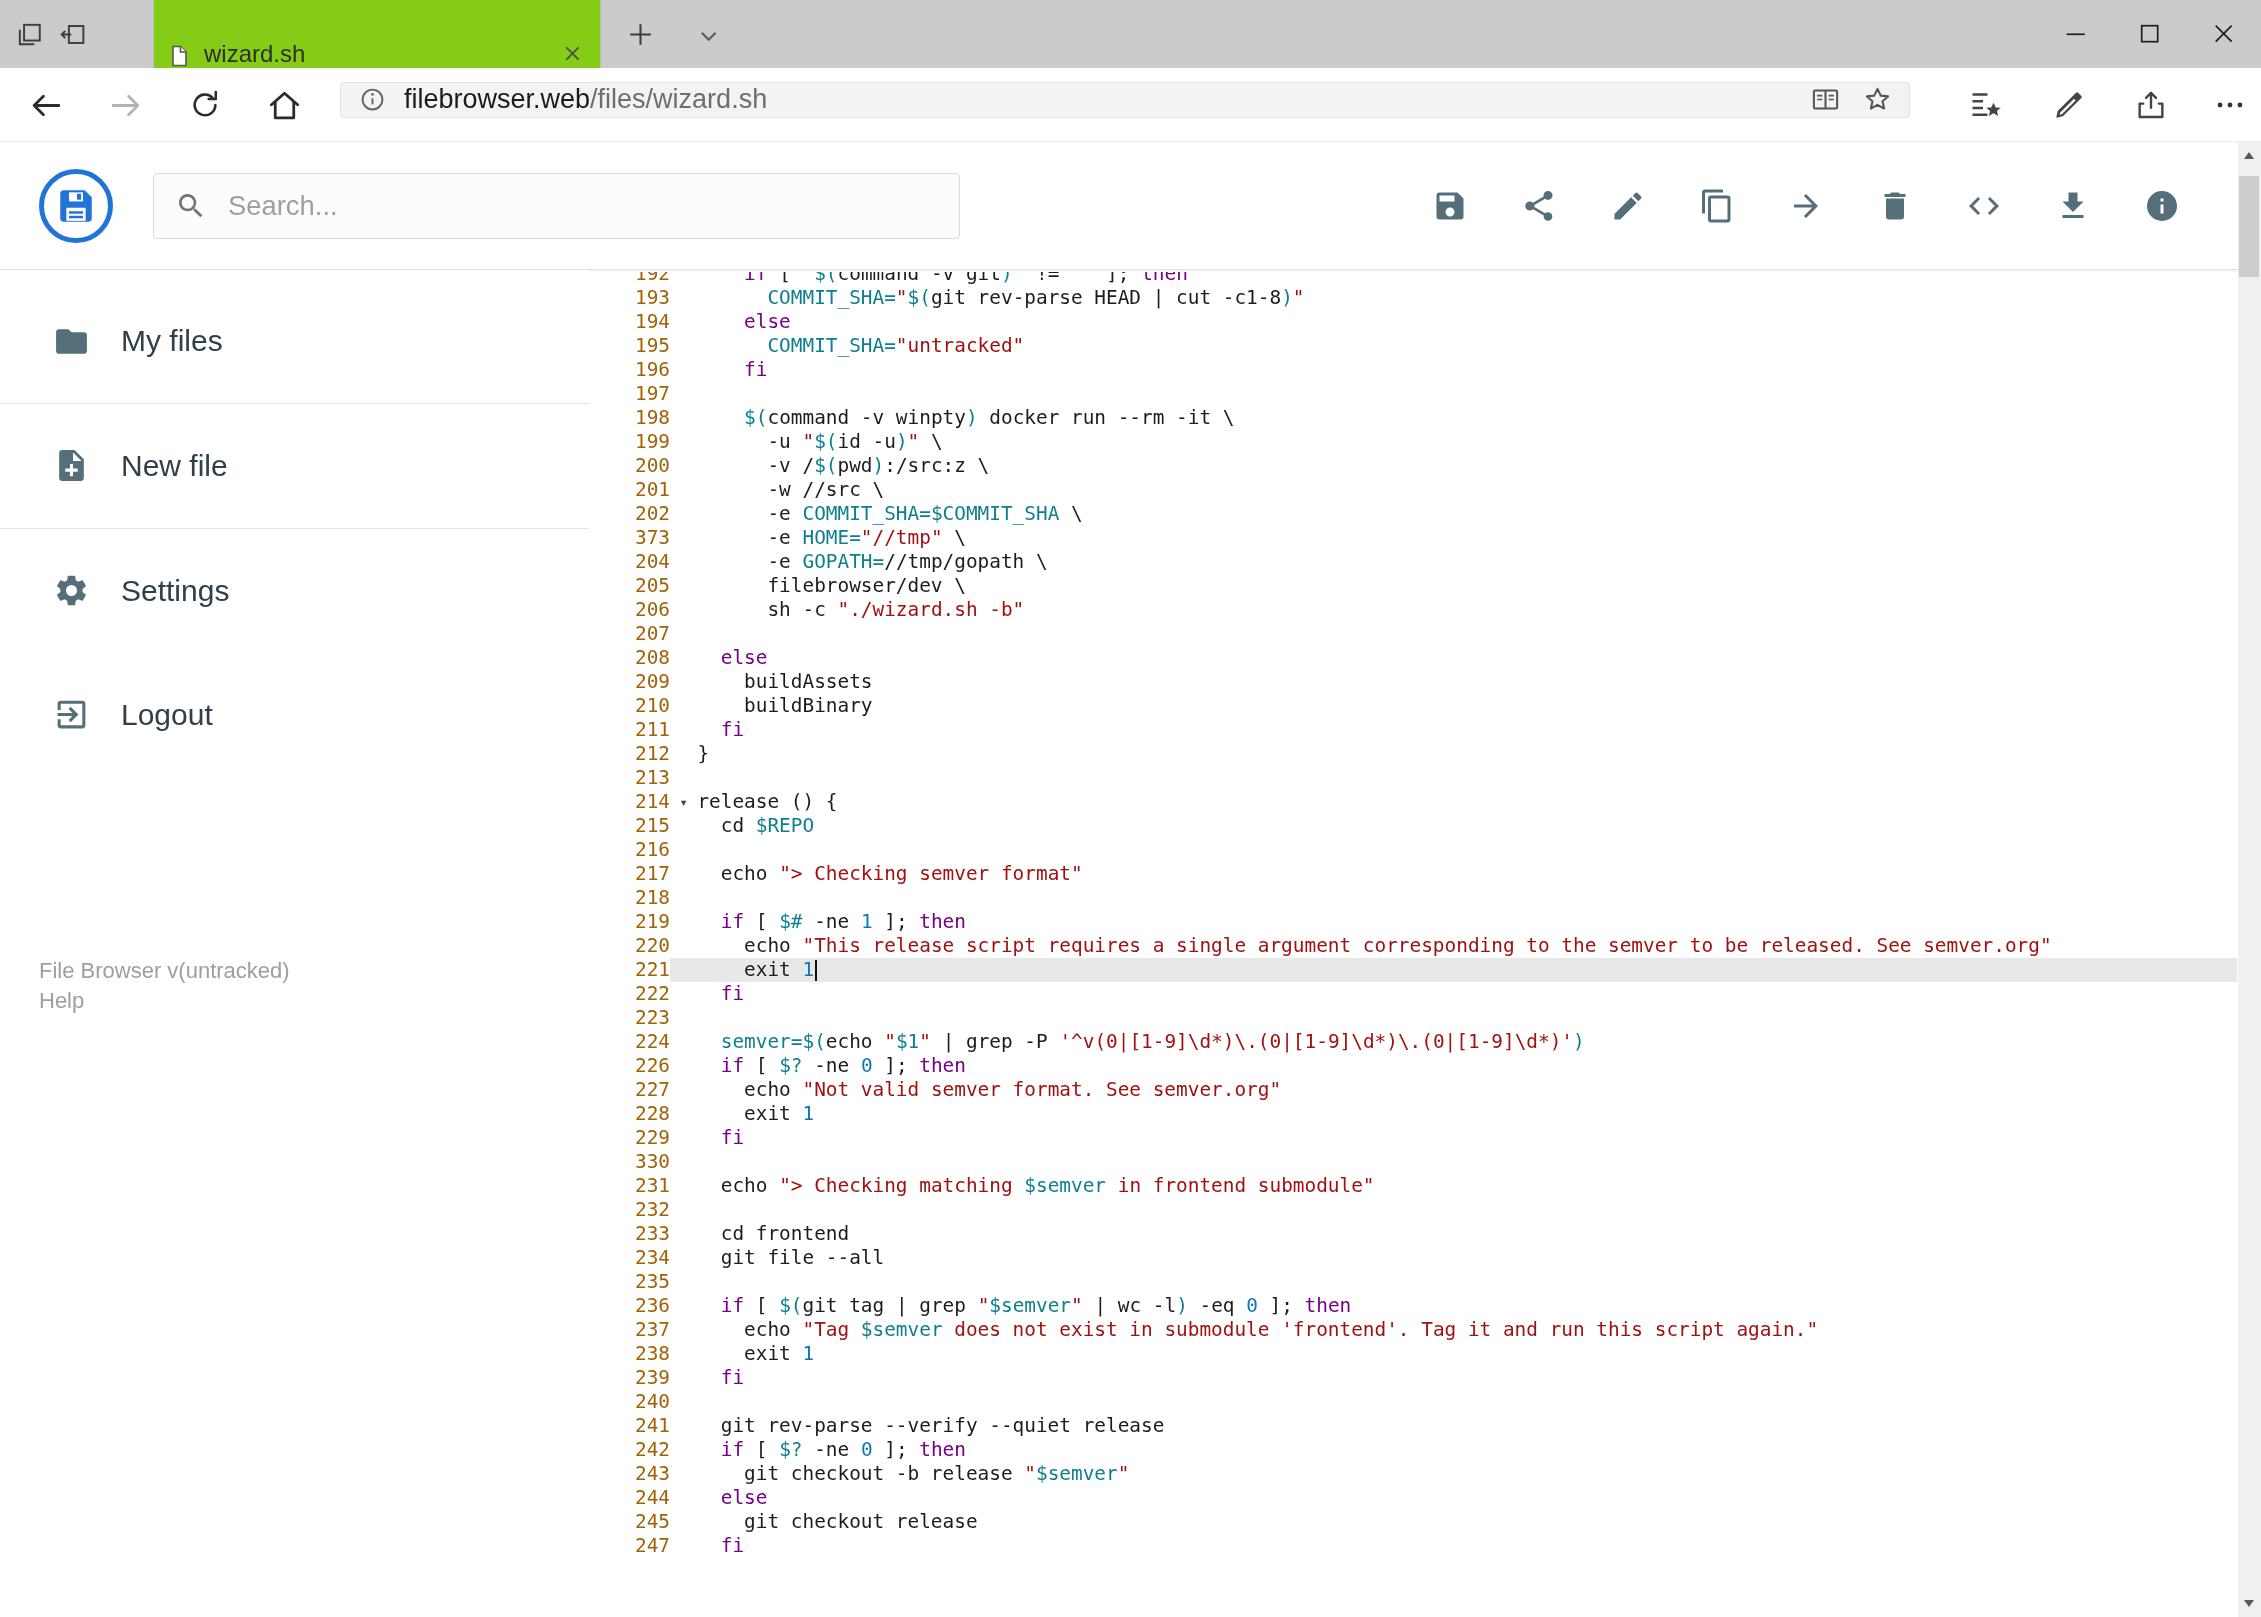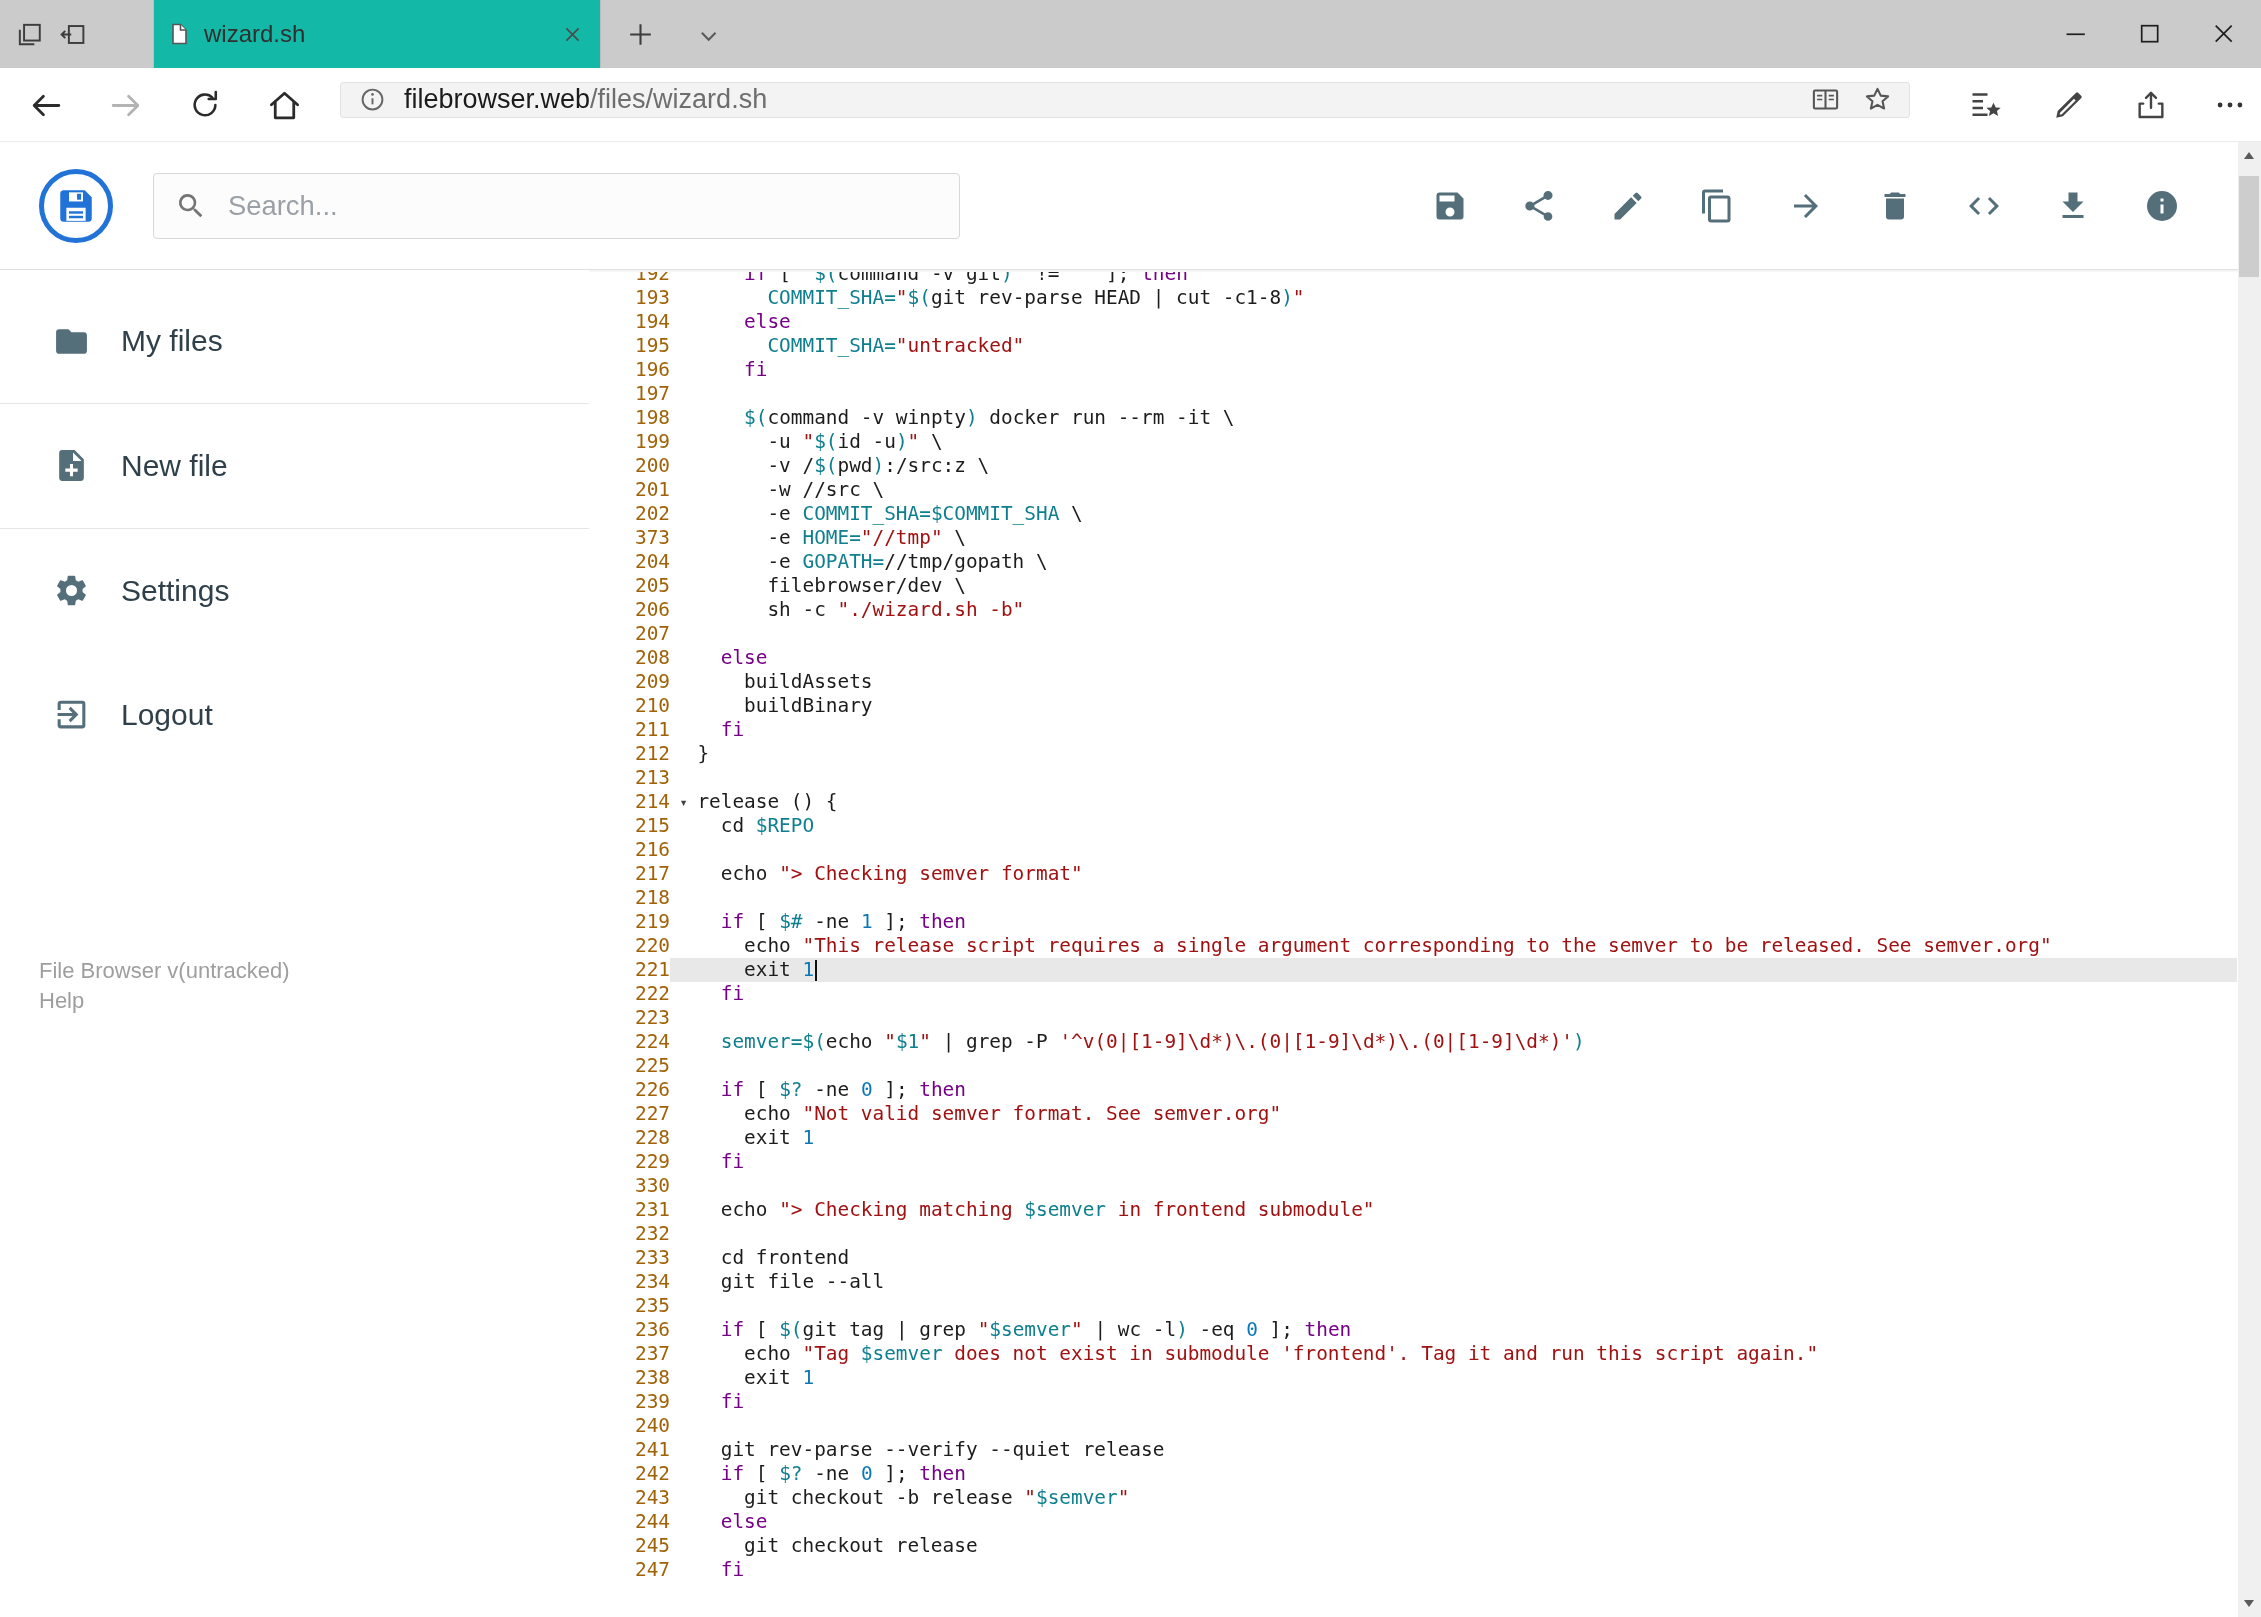--- a/index.html
+++ b/index.html
@@ -4,21 +4,21 @@
 <style>
   *{margin:0;padding:0;box-sizing:border-box}
   html,body{background:#fff}
   body{width:2261px;height:1617px;font-family:"Liberation Sans",sans-serif;overflow:hidden}
   button{background:none;border:0;padding:0;font:inherit;cursor:default}
   .screen{position:relative;width:2261px;height:1617px;background:#fff;overflow:hidden}
 
   
   .tabbar{position:absolute;left:0;top:0;width:2261px;height:68px;background:#cbcbcb}
   .tbtn{position:absolute;top:14.5px;width:39px;height:39px;display:flex;align-items:center;justify-content:center}
-  .tab{position:absolute;left:153px;top:0;width:448px;height:68px;background:#14b8a6;border-left:0.8px solid #bdbdbd;border-right:0.8px solid #bdbdbd;display:flex;align-items:center;padding:0 13px}
+  .tab{position:absolute;left:153px;top:0;width:448px;height:68px;background:#84cc16;border-left:0.8px solid #bdbdbd;border-right:0.8px solid #bdbdbd;display:flex;align-items:flex-end;padding:0 13px}
   .tab .favicon{width:24px;height:24px;flex:none}
   .tab .tab-title{margin-left:13px;font-size:24px;color:#2f2f2f;flex:1;white-space:nowrap;overflow:hidden}
   .tab-close{width:29px;height:29px;display:flex;align-items:center;justify-content:center;flex:none}
   .newtab{position:absolute;left:622px;top:16px;width:36px;height:36px;display:flex;align-items:center;justify-content:center}
   .tabdrop{position:absolute;left:691px;top:18px;width:36px;height:36px;display:flex;align-items:center;justify-content:center}
   .win-controls{position:absolute;right:0;top:0;height:68px;display:flex}
   .win-controls button{width:74px;height:68px;display:flex;align-items:center;justify-content:center}
 
   
   .navbar{position:absolute;left:0;top:68px;width:2261px;height:74px;background:#fff;border-bottom:0.8px solid #ececec}
@@ -409,21 +409,20 @@
         <div class="code-row"><span class="gut">215</span><span class="fold"></span><span class="code"><span class="tk-p">  cd </span><span class="tk-v">$REPO</span></span></div>
         <div class="code-row"><span class="gut">216</span><span class="fold"></span><span class="code"></span></div>
         <div class="code-row"><span class="gut">217</span><span class="fold"></span><span class="code"><span class="tk-p">  echo </span><span class="tk-s">"&gt; Checking semver format"</span></span></div>
         <div class="code-row"><span class="gut">218</span><span class="fold"></span><span class="code"></span></div>
         <div class="code-row"><span class="gut">219</span><span class="fold"></span><span class="code"><span class="tk-p">  </span><span class="tk-k">if</span><span class="tk-p"> [ </span><span class="tk-v">$#</span><span class="tk-p"> -ne </span><span class="tk-n">1</span><span class="tk-p"> ]; </span><span class="tk-k">then</span></span></div>
         <div class="code-row"><span class="gut">220</span><span class="fold"></span><span class="code"><span class="tk-p">    echo </span><span class="tk-s">"This release script requires a single argument corresponding to the semver to be released. See semver.org"</span></span></div>
         <div class="code-row active"><span class="gut">221</span><span class="fold"></span><span class="code"><span class="tk-p">    exit </span><span class="tk-n">1</span><span class="cursor"></span></span></div>
         <div class="code-row"><span class="gut">222</span><span class="fold"></span><span class="code"><span class="tk-p">  </span><span class="tk-k">fi</span></span></div>
         <div class="code-row"><span class="gut">223</span><span class="fold"></span><span class="code"></span></div>
         <div class="code-row"><span class="gut">224</span><span class="fold"></span><span class="code"><span class="tk-p">  </span><span class="tk-v">semver=</span><span class="tk-v">$(</span><span class="tk-p">echo </span><span class="tk-s">"</span><span class="tk-v">$1</span><span class="tk-s">"</span><span class="tk-p"> | grep -P </span><span class="tk-s">'^v(0|[1-9]\d*)\.(0|[1-9]\d*)\.(0|[1-9]\d*)'</span><span class="tk-v">)</span></span></div>
-        <div class="code-row"><span class="gut">225</span><span class="fold"></span><span class="code"></span></div>
         <div class="code-row"><span class="gut">226</span><span class="fold"></span><span class="code"><span class="tk-p">  </span><span class="tk-k">if</span><span class="tk-p"> [ </span><span class="tk-v">$?</span><span class="tk-p"> -ne </span><span class="tk-n">0</span><span class="tk-p"> ]; </span><span class="tk-k">then</span></span></div>
         <div class="code-row"><span class="gut">227</span><span class="fold"></span><span class="code"><span class="tk-p">    echo </span><span class="tk-s">"Not valid semver format. See semver.org"</span></span></div>
         <div class="code-row"><span class="gut">228</span><span class="fold"></span><span class="code"><span class="tk-p">    exit </span><span class="tk-n">1</span></span></div>
         <div class="code-row"><span class="gut">229</span><span class="fold"></span><span class="code"><span class="tk-p">  </span><span class="tk-k">fi</span></span></div>
         <div class="code-row"><span class="gut">330</span><span class="fold"></span><span class="code"></span></div>
         <div class="code-row"><span class="gut">231</span><span class="fold"></span><span class="code"><span class="tk-p">  echo </span><span class="tk-s">"&gt; Checking matching </span><span class="tk-v">$semver</span><span class="tk-s"> in frontend submodule"</span></span></div>
         <div class="code-row"><span class="gut">232</span><span class="fold"></span><span class="code"></span></div>
         <div class="code-row"><span class="gut">233</span><span class="fold"></span><span class="code"><span class="tk-p">  cd frontend</span></span></div>
         <div class="code-row"><span class="gut">234</span><span class="fold"></span><span class="code"><span class="tk-p">  git file --all</span></span></div>
         <div class="code-row"><span class="gut">235</span><span class="fold"></span><span class="code"></span></div>

